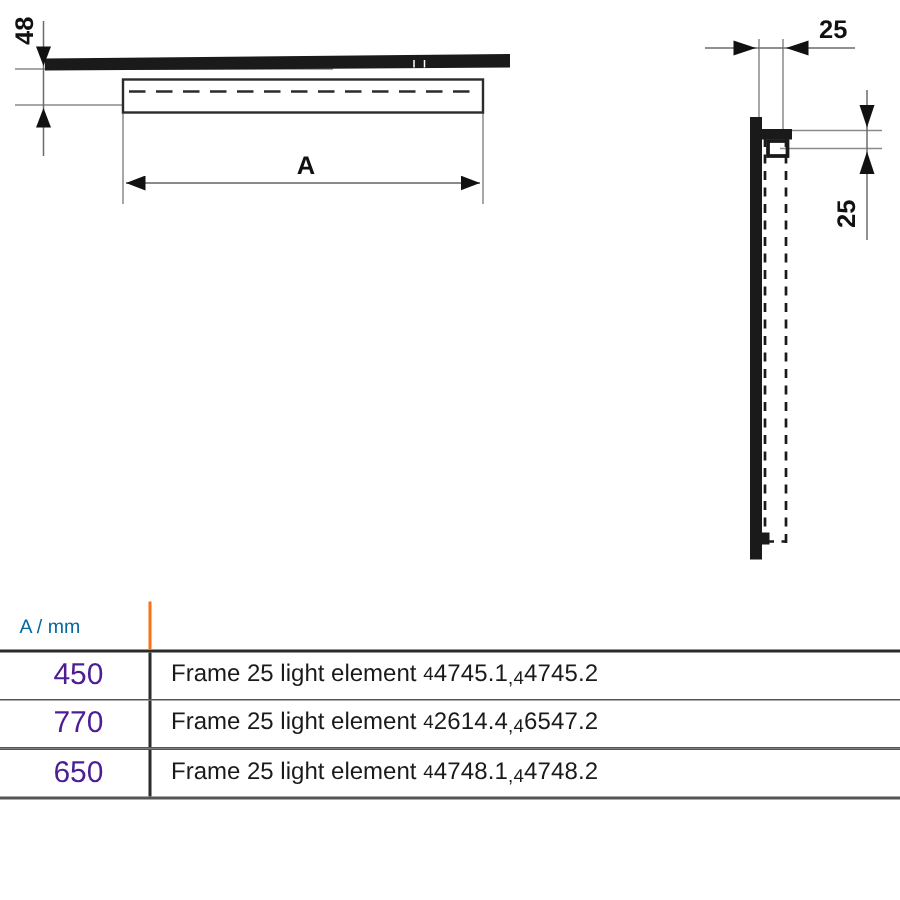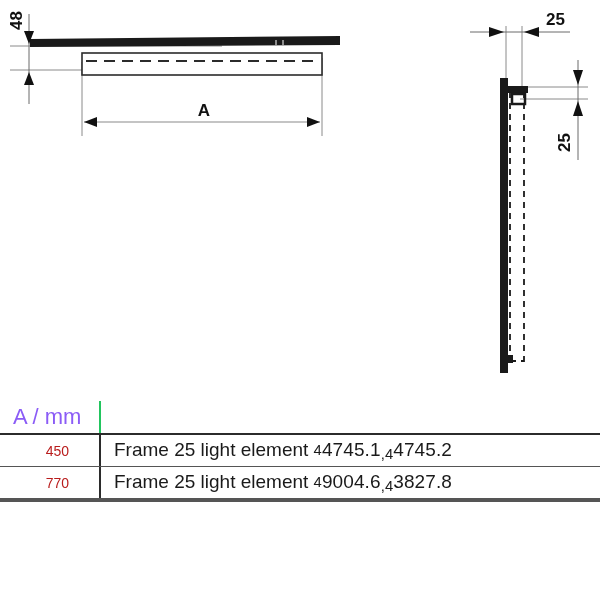--- a/index.html
+++ b/index.html
@@ -61,38 +61,38 @@
   }
   .tbl-head-row {
     height: 32px;
   }
   .cell-a {
     width: 100px;
     text-align: right;
     padding-right: 30px !important;
     box-sizing: border-box;
     border-right: 2px solid #2b2b2b;
-    font-size: 14px;
-    color: #b91c1c;
+    font-size: 20px;
+    color: #4c1d95;
     vertical-align: middle;
   }
   .cell-head-a {
     width: 100px;
     text-align: left;
     padding-left: 13px !important;
     box-sizing: border-box;
-    border-right: 2px solid #22c55e;
-    font-size: 22px;
-    color: #8b5cf6;
+    border-right: 2px solid #f97316;
+    font-size: 13px;
+    color: #0369a1;
     vertical-align: middle;
   }
   .cell-desc {
     text-align: left;
     padding-left: 13px !important;
-    font-size: 19px;
+    font-size: 16px;
     color: #1a1a1a;
     vertical-align: middle;
     white-space: nowrap;
   }
   .rule-row td {
     height: 2px;
     background: #2b2b2b;
     padding: 0;
   }
   .rule-row.thin td {
@@ -208,33 +208,39 @@
         </td>
       </tr>
       <tr class="rule-row thin">
         <td></td>
         <td></td>
       </tr>
 
       <tr class="tbl-row">
         <td class="cell-a">770</td>
         <td class="cell-desc">
-          <span>Frame 25 light element</span><span>&nbsp;</span><span class="artnum"><span class="lead">4</span><span>9004.6</span><span class="sep">,4</span><span>3827.8</span></span>
+          <span>Frame 25 light element</span><span>&nbsp;</span><span class="artnum"><span class="lead">4</span><span>2614.4</span><span class="sep">,4</span><span>6547.2</span></span>
         </td>
       </tr>
       <tr class="rule-row thin">
         <td></td>
         <td></td>
       </tr>
 
       <tr class="rule-row thin">
         <td></td>
         <td></td>
       </tr>
 
+      <tr class="tbl-row">
+        <td class="cell-a">650</td>
+        <td class="cell-desc">
+          <span>Frame 25 light element</span><span>&nbsp;</span><span class="artnum"><span class="lead">4</span><span>4748.1</span><span class="sep">,4</span><span>4748.2</span></span>
+        </td>
+      </tr>
       <tr class="rule-row thin">
         <td></td>
         <td></td>
       </tr>
 
       <tr class="rule-row thin">
         <td></td>
         <td></td>
       </tr>
 

